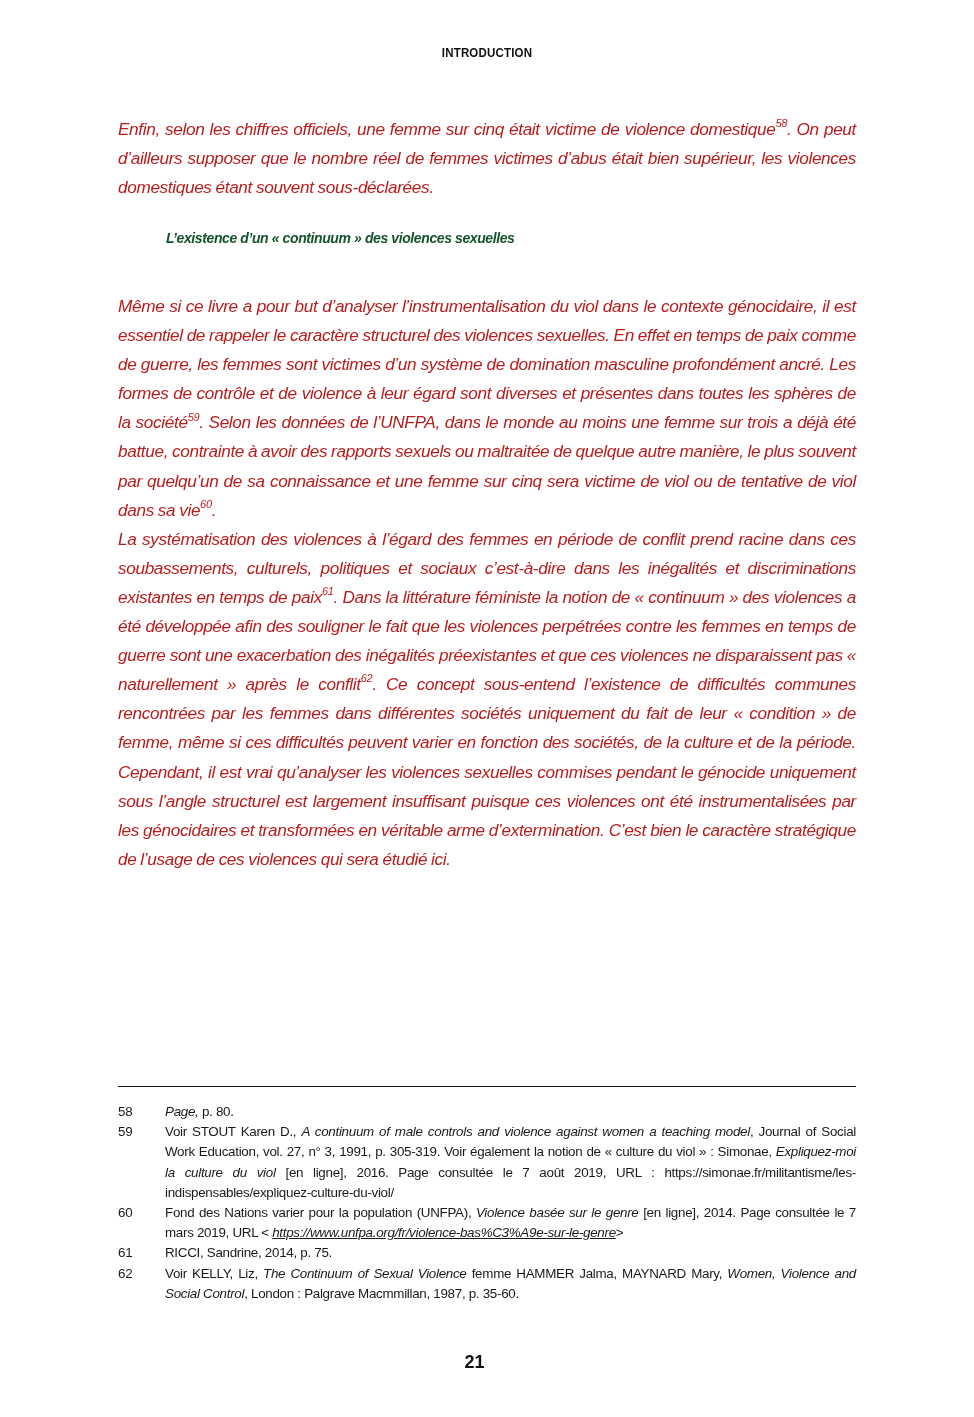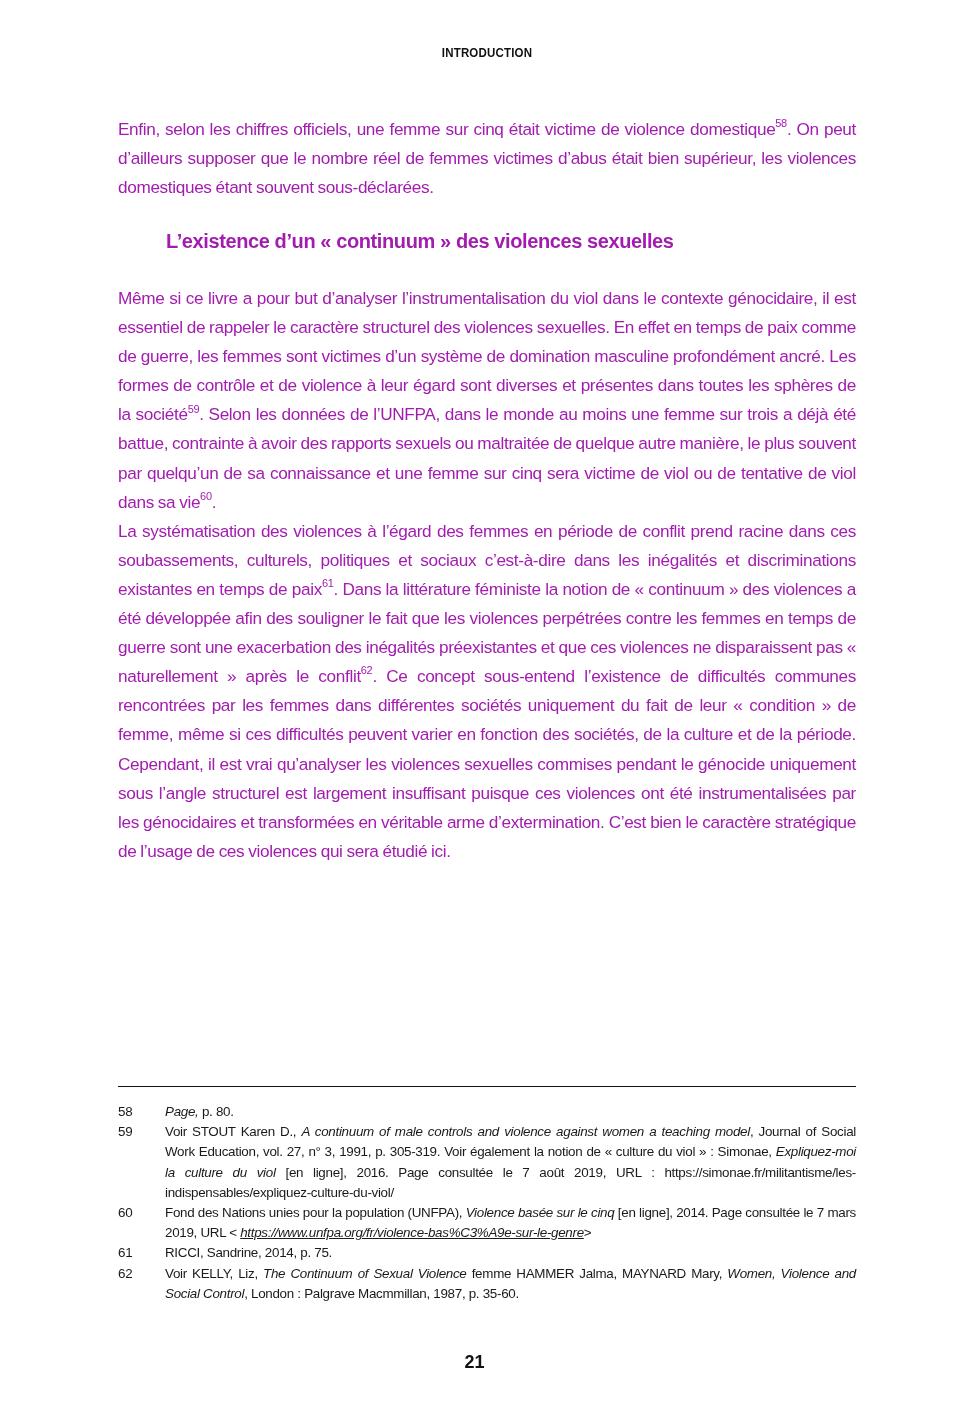--- a/index.html
+++ b/index.html
@@ -11,31 +11,32 @@
   .running-head {
     position: absolute; top: 46px; left: 0; width: 974px; text-align: center;
     font-family: "Liberation Sans", sans-serif; font-weight: bold; font-size: 12.5px;
     letter-spacing: 0.2px; transform: scaleX(0.92); color: #111;
   }
   .body-text {
     position: absolute; left: 118px; width: 738px;
     font-family: "Liberation Sans", sans-serif;
     font-size: 17.2px; line-height: 29.1px; text-align: justify;
     letter-spacing: -0.35px; word-spacing: -0.5px;
-    color: #a21caf;
+    color: #b91c1c;
+    font-style: italic;
   }
   .body-text p { margin: 0; }
   .body-text sup { font-size: 11px; line-height: 0; position: relative; top: -1px; vertical-align: super; }
   #para1 { top: 115px; }
   .section-heading {
     position: absolute; top: 230px; left: 166px;
-    font-family: "Liberation Sans", sans-serif; font-weight: bold;
-    font-size: 20px; letter-spacing: -0.4px; color: #a21caf;
+    font-family: "Liberation Sans", sans-serif; font-style: italic; font-weight: bold;
+    font-size: 14px; letter-spacing: -0.4px; color: #14532d;
   }
-  #para2 { top: 284px; }
+  #para2 { top: 292px; }
   .footnote-rule {
     position: absolute; top: 1086px; left: 118px; width: 738px; height: 0;
     border-top: 1.3px solid #111;
   }
   .footnotes {
     position: absolute; top: 1102px; left: 118px; width: 738px;
     font-family: "Liberation Sans", sans-serif; font-size: 13.4px; line-height: 20.2px;
     letter-spacing: -0.3px; color: #1a1a1a;
   }
   .footnote { display: flex; }
@@ -69,21 +70,21 @@
     <div class="footnote">
       <span class="fn-num">58</span>
       <span class="fn-text"><i>Page,</i><span> p. 80.</span></span>
     </div>
     <div class="footnote">
       <span class="fn-num">59</span>
       <span class="fn-text"><span>Voir STOUT Karen D., </span><i>A continuum of male controls and violence against women a teaching model</i><span>, Journal of Social Work Education, vol. 27, n° 3, 1991, p. 305-319. Voir également la notion de « culture du viol » : Simonae, </span><i>Expliquez-moi la culture du viol</i><span> [en ligne], 2016. Page consultée le 7 août 2019, URL : https://simonae.fr/militantisme/les-indispensables/expliquez-culture-du-viol/</span></span>
     </div>
     <div class="footnote">
       <span class="fn-num">60</span>
-      <span class="fn-text"><span>Fond des Nations unies pour la population (UNFPA), </span><i>Violence basée sur le cinq</i><span> [en ligne], 2014. Page consultée le 7 mars 2019, URL &lt; </span><a>https://www.unfpa.org/fr/violence-bas%C3%A9e-sur-le-genre</a><span>&gt;</span></span>
+      <span class="fn-text"><span>Fond des Nations varier pour la population (UNFPA), </span><i>Violence basée sur le genre</i><span> [en ligne], 2014. Page consultée le 7 mars 2019, URL &lt; </span><a>https://www.unfpa.org/fr/violence-bas%C3%A9e-sur-le-genre</a><span>&gt;</span></span>
     </div>
     <div class="footnote">
       <span class="fn-num">61</span>
       <span class="fn-text"><span>RICCI, Sandrine, 2014, p. 75.</span></span>
     </div>
     <div class="footnote">
       <span class="fn-num">62</span>
       <span class="fn-text"><span>Voir KELLY, Liz, </span><i>The Continuum of Sexual Violence</i><span> femme HAMMER Jalma, MAYNARD Mary, </span><i>Women, Violence and Social Control</i><span>, London : Palgrave Macmmillan, 1987, p. 35-60.</span></span>
     </div>
   </div>

